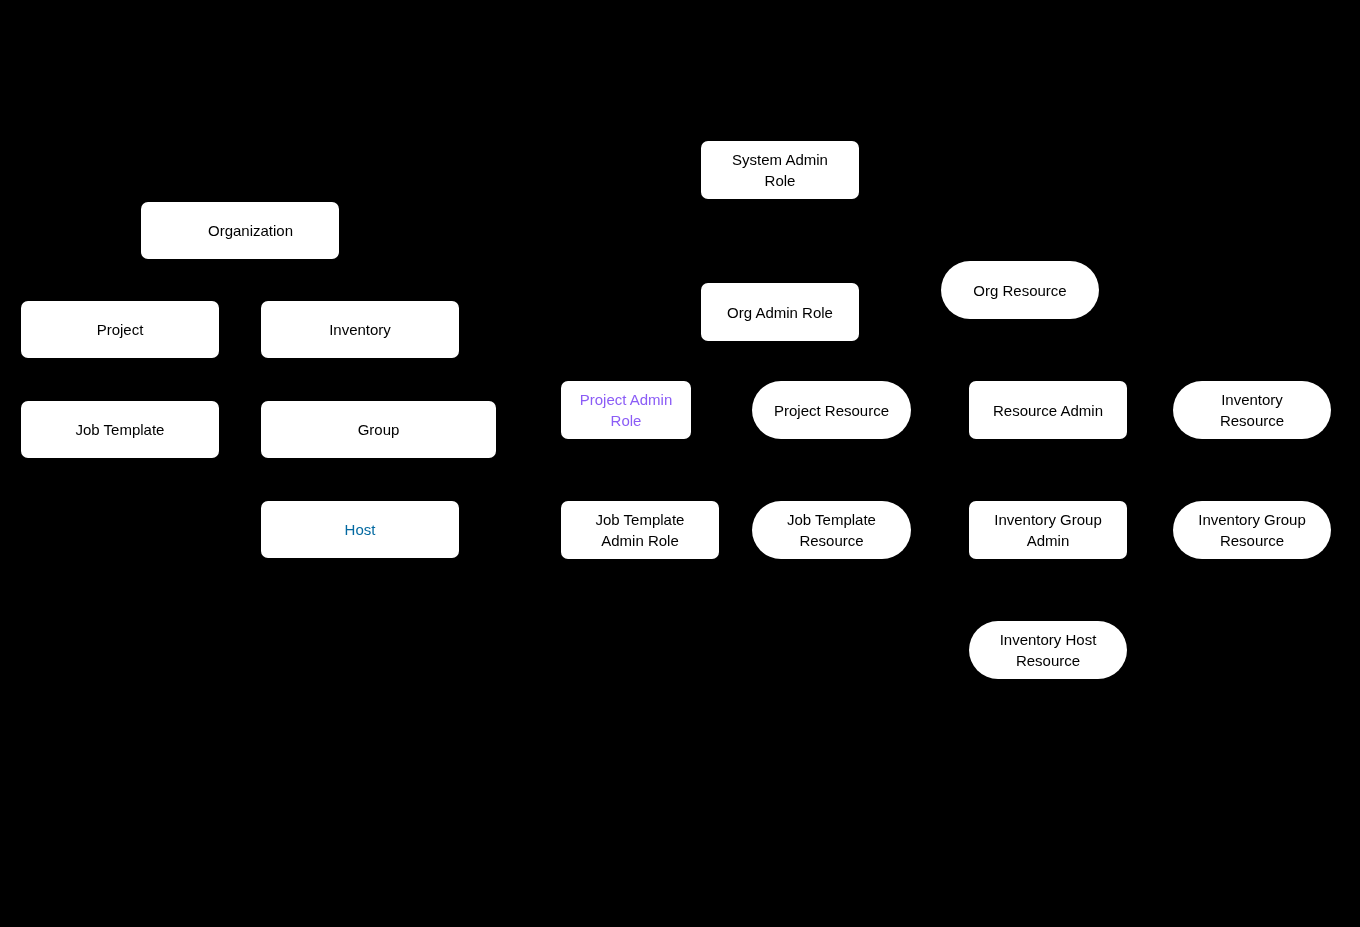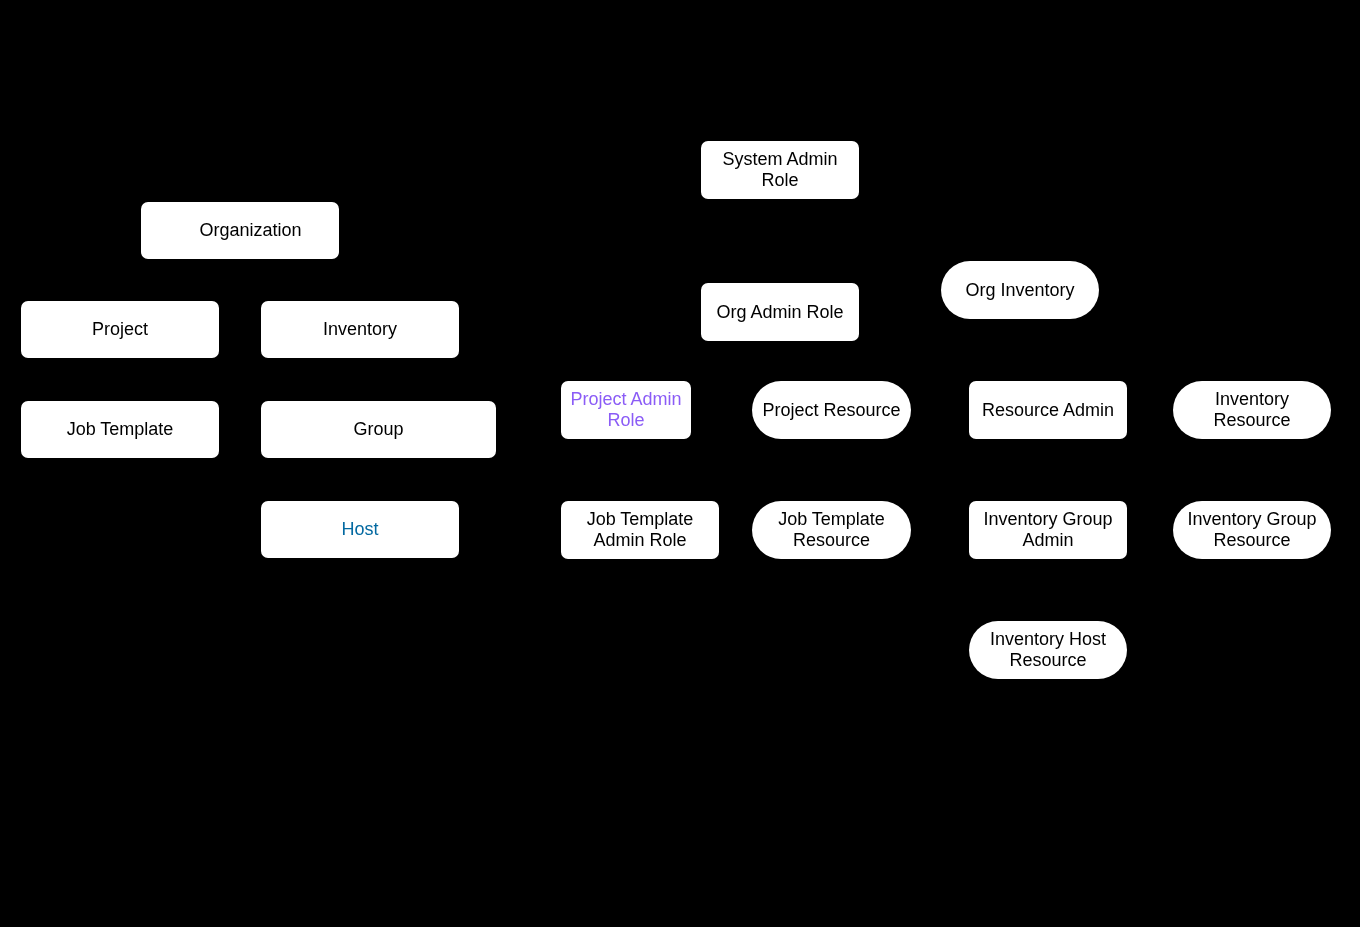--- a/index.html
+++ b/index.html
@@ -19,21 +19,21 @@
     position: absolute;
     background: #ffffff;
     color: #000000;
     display: flex;
     align-items: center;
     justify-content: center;
     text-align: center;
     box-sizing: border-box;
   }
   .node .label {
-    font-size: 18px;
+    font-size: 15px;
     line-height: 21px;
     white-space: pre-line;
     padding: 0 6px;
   }
   .node.rect {
     border-radius: 7px;
   }
   .node.stadium {
     border-radius: 29px;
   }
@@ -61,21 +61,21 @@
       <span class="label">Host</span>
     </div>
     <div class="node rect" style="left: 701px; top: 141px; width: 158px; height: 58px; background: rgb(255, 255, 255); color: rgb(0, 0, 0);">
       <span class="label">System Admin
 Role</span>
     </div>
     <div class="node rect" style="left: 701px; top: 261px; width: 158px; height: 58px; background: rgb(255, 255, 255); color: rgb(0, 0, 0); margin-top: 22px;">
       <span class="label">Org Admin Role</span>
     </div>
     <div class="node stadium" style="left: 941px; top: 261px; width: 158px; height: 58px; background: rgb(255, 255, 255); color: rgb(0, 0, 0);">
-      <span class="label">Org Inventory</span>
+      <span class="label">Org Resource</span>
     </div>
     <div class="node rect" style="left: 561px; top: 381px; width: 130px; height: 58px; background: rgb(255, 255, 255); color: #8b5cf6;">
       <span class="label">Project Admin
 Role</span>
     </div>
     <div class="node stadium" style="left: 752px; top: 381px; width: 159px; height: 58px; background: rgb(255, 255, 255); color: rgb(0, 0, 0);">
       <span class="label">Project Resource</span>
     </div>
     <div class="node rect" style="left: 969px; top: 381px; width: 158px; height: 58px; background: rgb(255, 255, 255); color: rgb(0, 0, 0);">
       <span class="label">Resource Admin</span>

